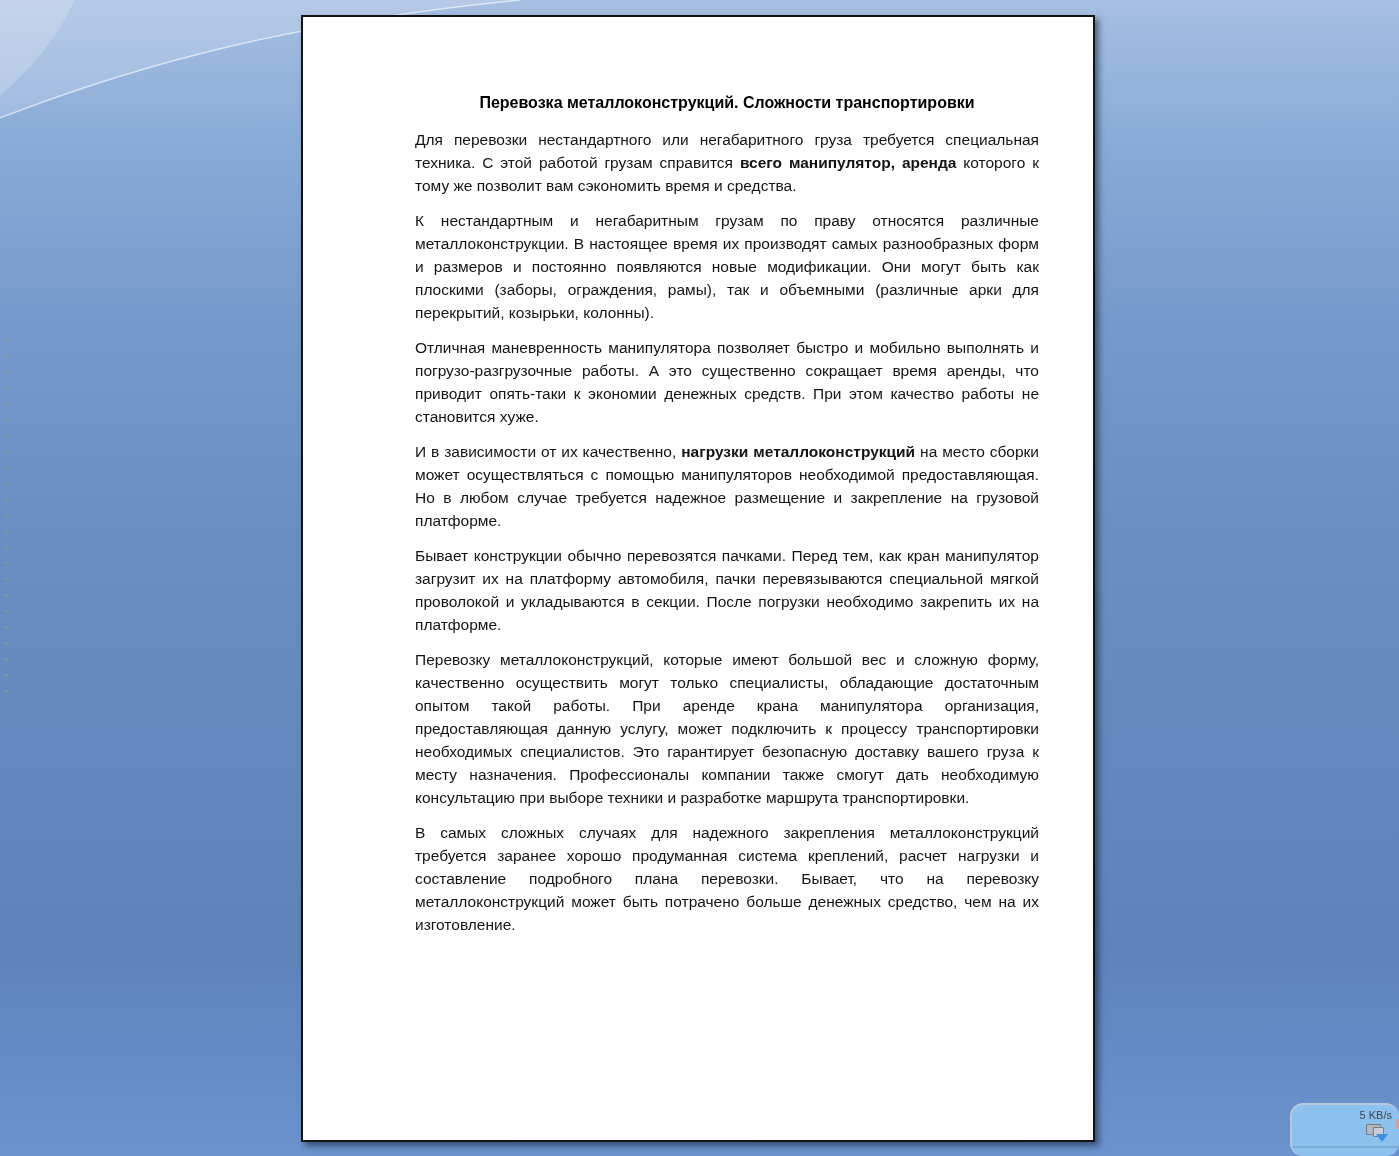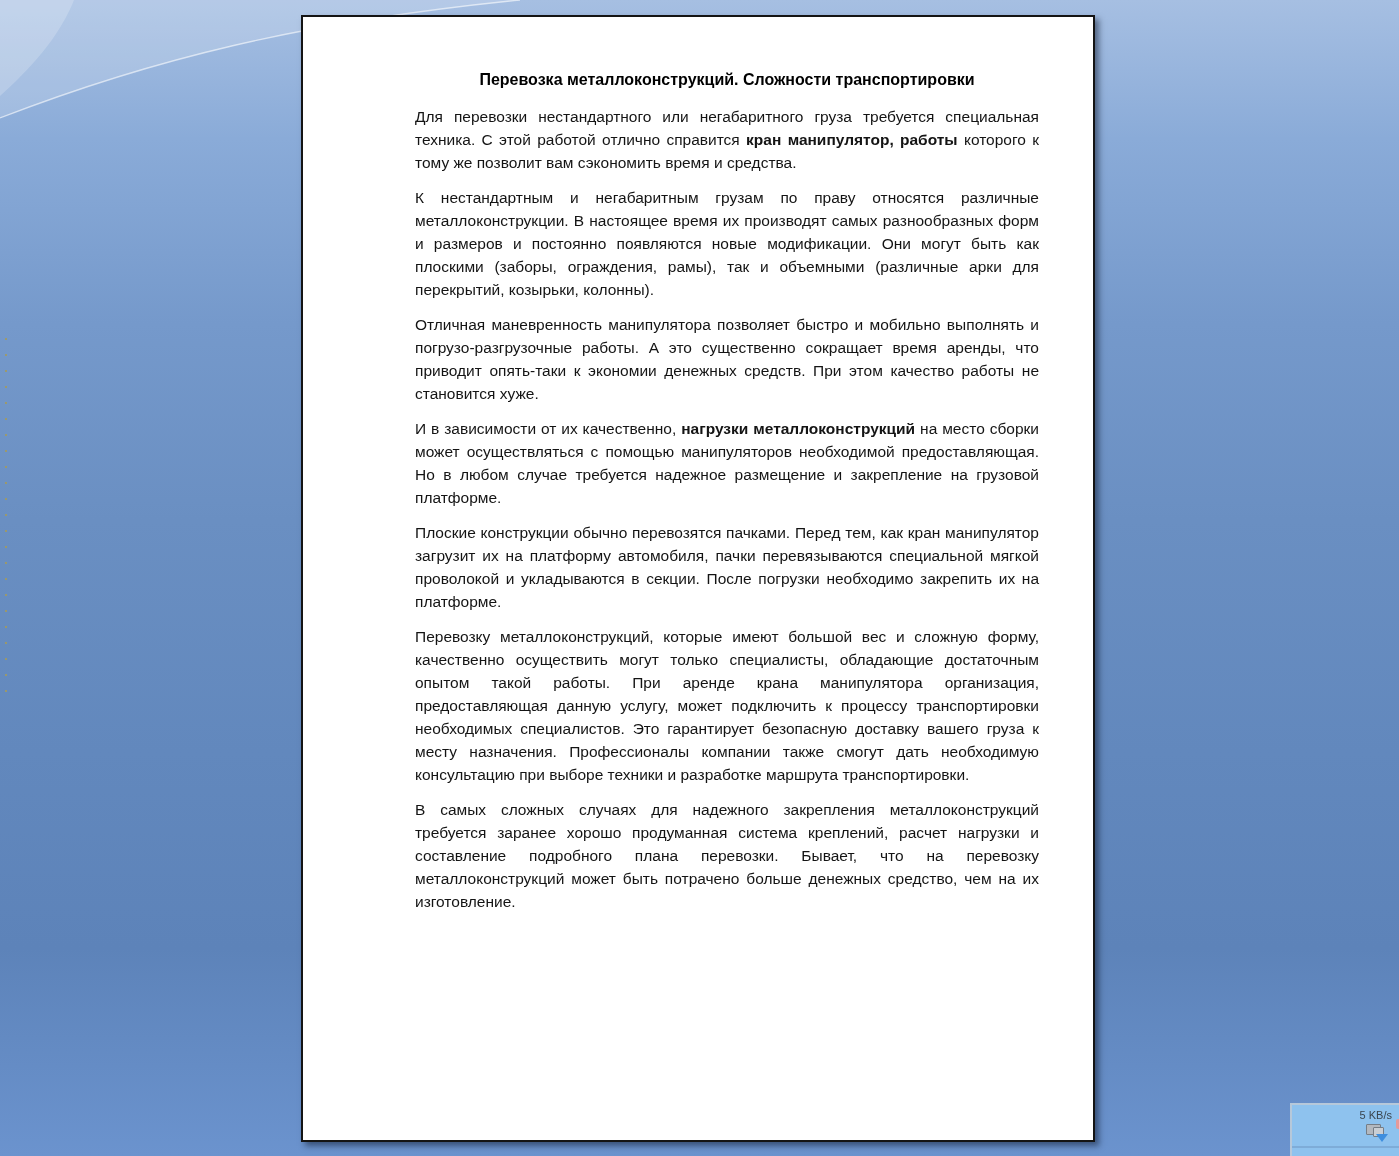--- a/index.html
+++ b/index.html
@@ -40,21 +40,21 @@
   .page {
     position: absolute;
     left: 301px;
     top: 15px;
     width: 794px;
     height: 1127px;
     box-sizing: border-box;
     background: #ffffff;
     border: 2px solid #141414;
     box-shadow: 4px 4px 6px rgba(10, 20, 40, 0.5);
-    padding: 51px 54px 0 112px;
+    padding: 74px 54px 0 112px;
   }
 
   .page h1 {
     margin: 0 0 14px 0;
     font-size: 16px;
     line-height: 23px;
     font-weight: bold;
     text-align: center;
     color: #000000;
   }
@@ -71,20 +71,21 @@
   .net-widget {
     position: absolute;
     right: 0;
     bottom: 0;
     width: 109px;
     height: 53px;
     box-sizing: border-box;
     background: #8ec2ee;
     border-top: 2px solid #b6c8da;
     border-left: 2px solid #b6c8da;
+    border-radius: 13px;
   }
   .net-widget .speed {
     position: absolute;
     top: 4px;
     right: 7px;
     font-size: 11px;
     color: #3a454f;
   }
   .net-widget .separator {
     position: absolute;
@@ -144,25 +145,25 @@
     <path d="M0,118 C 150,60 300,22 520,0 L0,0 Z" fill="rgba(255,255,255,0.17)"></path>
     <path d="M0,96 C 40,60 62,30 74,0 L0,0 Z" fill="rgba(255,255,255,0.20)"></path>
     <path d="M0,118 C 150,60 300,22 520,0" stroke="rgba(255,255,255,0.6)" stroke-width="1.3" fill="none"></path>
   </svg>
 
   <div class="dotted-marks"></div>
 
   <div class="page">
     <h1>Перевозка металлоконструкций. Сложности транспортировки</h1>
     <div class="page-body">
-        <p><span>Для перевозки нестандартного или негабаритного груза требуется специальная техника. С этой работой отлично справится </span><b>кран манипулятор, работы</b><span> которого к тому же позволит вам сэкономить время и средства.</span></p>
+        <p><span>Для перевозки нестандартного или негабаритного груза требуется специальная техника. С этой работой грузам справится </span><b>всего манипулятор, аренда</b><span> которого к тому же позволит вам сэкономить время и средства.</span></p>
         <p><span>К нестандартным и негабаритным грузам по праву относятся различные металлоконструкции. В настоящее время их производят самых разнообразных форм и размеров и постоянно появляются новые модификации. Они могут быть как плоскими (заборы, ограждения, рамы), так и объемными (различные арки для перекрытий, козырьки, колонны).</span></p>
         <p><span>Отличная маневренность манипулятора позволяет быстро и мобильно выполнять и погрузо-разгрузочные работы. А это существенно сокращает время аренды, что приводит опять-таки к экономии денежных средств. При этом качество работы не становится хуже.</span></p>
         <p><span>И в зависимости от их качественно, </span><b>нагрузки металлоконструкций</b><span> на место сборки может осуществляться с помощью манипуляторов необходимой предоставляющая. Но в любом случае требуется надежное размещение и закрепление на грузовой платформе.</span></p>
-        <p><span>Плоские конструкции обычно перевозятся пачками. Перед тем, как кран манипулятор загрузит их на платформу автомобиля, пачки перевязываются специальной мягкой проволокой и укладываются в секции. После погрузки необходимо закрепить их на платформе.</span></p>
+        <p><span>Бывает конструкции обычно перевозятся пачками. Перед тем, как кран манипулятор загрузит их на платформу автомобиля, пачки перевязываются специальной мягкой проволокой и укладываются в секции. После погрузки необходимо закрепить их на платформе.</span></p>
         <p><span>Перевозку металлоконструкций, которые имеют большой вес и сложную форму, качественно осуществить могут только специалисты, обладающие достаточным опытом такой работы. При аренде крана манипулятора организация, предоставляющая данную услугу, может подключить к процессу транспортировки необходимых специалистов. Это гарантирует безопасную доставку вашего груза к месту назначения. Профессионалы компании также смогут дать необходимую консультацию при выборе техники и разработке маршрута транспортировки.</span></p>
         <p><span>В самых сложных случаях для надежного закрепления металлоконструкций требуется заранее хорошо продуманная система креплений, расчет нагрузки и составление подробного плана перевозки. Бывает, что на перевозку металлоконструкций может быть потрачено больше денежных средство, чем на их изготовление.</span></p>
       </div>
   </div>
 
   <div class="net-widget">
     <span class="speed">5 KB/s</span>
     <div class="dl-icon">
       <span class="box-back"></span>
       <span class="box-front"></span>

